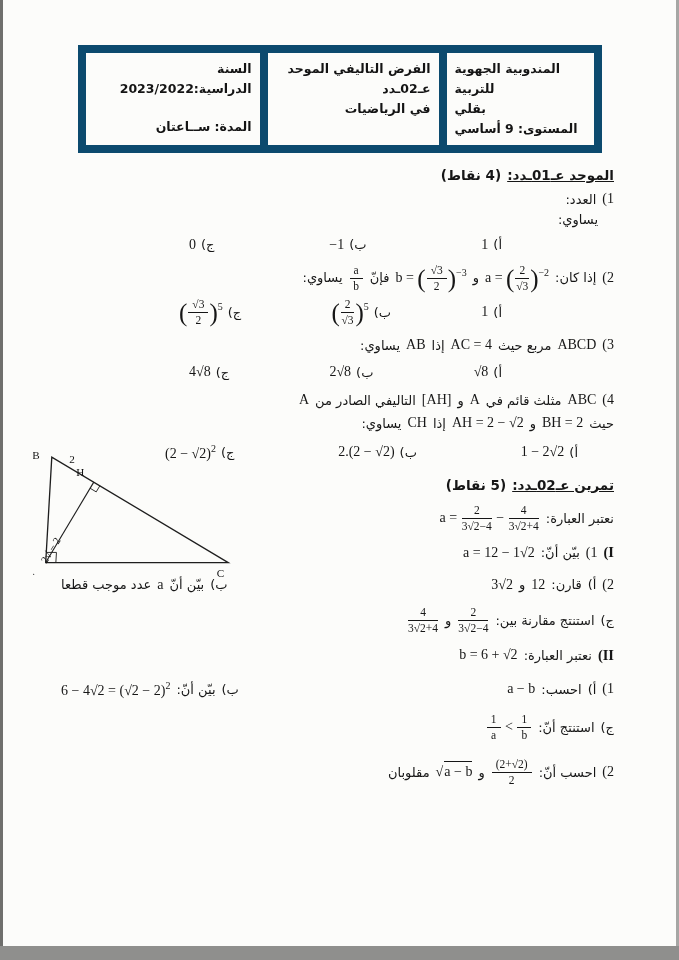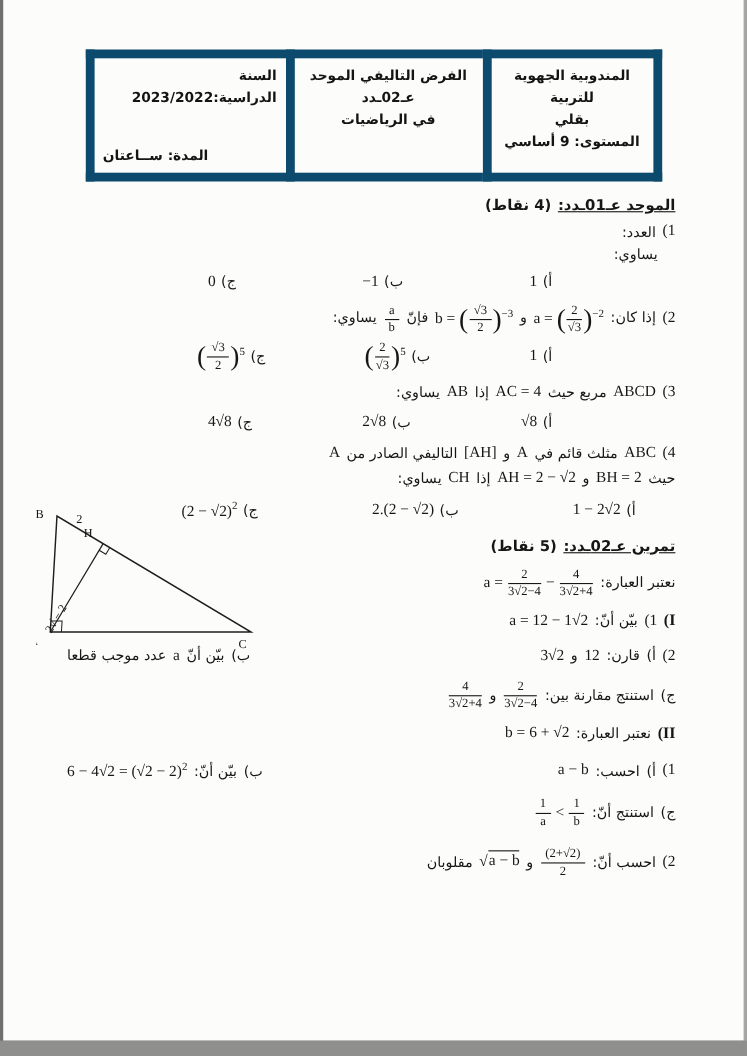--- a/index.html
+++ b/index.html
@@ -3,25 +3,25 @@
 <meta charset="utf-8">
 <style>
   * { box-sizing: border-box; margin: 0; padding: 0; }
   body { margin:0; background:#777; font-family:"DejaVu Sans",sans-serif; }
   .stage { width:679px; height:960px; position:relative; background:#a6a6a4; overflow:hidden; }
   .sheet { position:absolute; left:3px; top:0; width:673px; height:946px; background:#fcfcfa; }
   
   .hdr-wrap { padding-top:45px; }
   table.hdr { border-collapse:collapse; margin:0 auto; direction:rtl; }
   .hdr td { border:8px solid #0c4a6e; vertical-align:top; padding:6px 8px; font-size:12.5px; font-weight:bold; color:#141414; height:88px; }
-  .hdr .c-right { width:155px; text-align:center; }
-  .hdr .c-mid   { width:179px; text-align:center; }
+  .hdr .c-right { width:155px; text-align:left; }
+  .hdr .c-mid   { width:179px; text-align:right; }
   .hdr .c-left  { width:182px; text-align:right; }
   .hdr .l { line-height:1.6; }
-  .hdr .c-left .l2 { margin-top:32px; text-align:left; }
+  .hdr .c-left .l2 { margin-top:18px; text-align:right; }
   
   .content { position:relative; direction:rtl; padding:13px 62px 0 58px; color:#161616; font-size:13px; line-height:1.35; }
   .row { display:flex; direction:rtl; align-items:center; gap:6px; flex-wrap:wrap; }
   .sb { justify-content:space-between; }
   .grp { display:inline-flex; direction:rtl; align-items:center; gap:6px; }
   .ar { font-family:"DejaVu Sans",sans-serif; }
   .mk { direction:rtl; unicode-bidi:bidi-override; font-family:"Liberation Serif",serif; font-size:14px; }
   .roman { direction:rtl; unicode-bidi:bidi-override; font-family:"Liberation Serif",serif; font-weight:bold; font-size:14.5px; }
   .math { direction:ltr; unicode-bidi:isolate; display:inline-block; white-space:nowrap; font-family:"Liberation Serif",serif; font-size:14px; vertical-align:middle; }
   .math sup { font-size:10px; vertical-align:super; }

